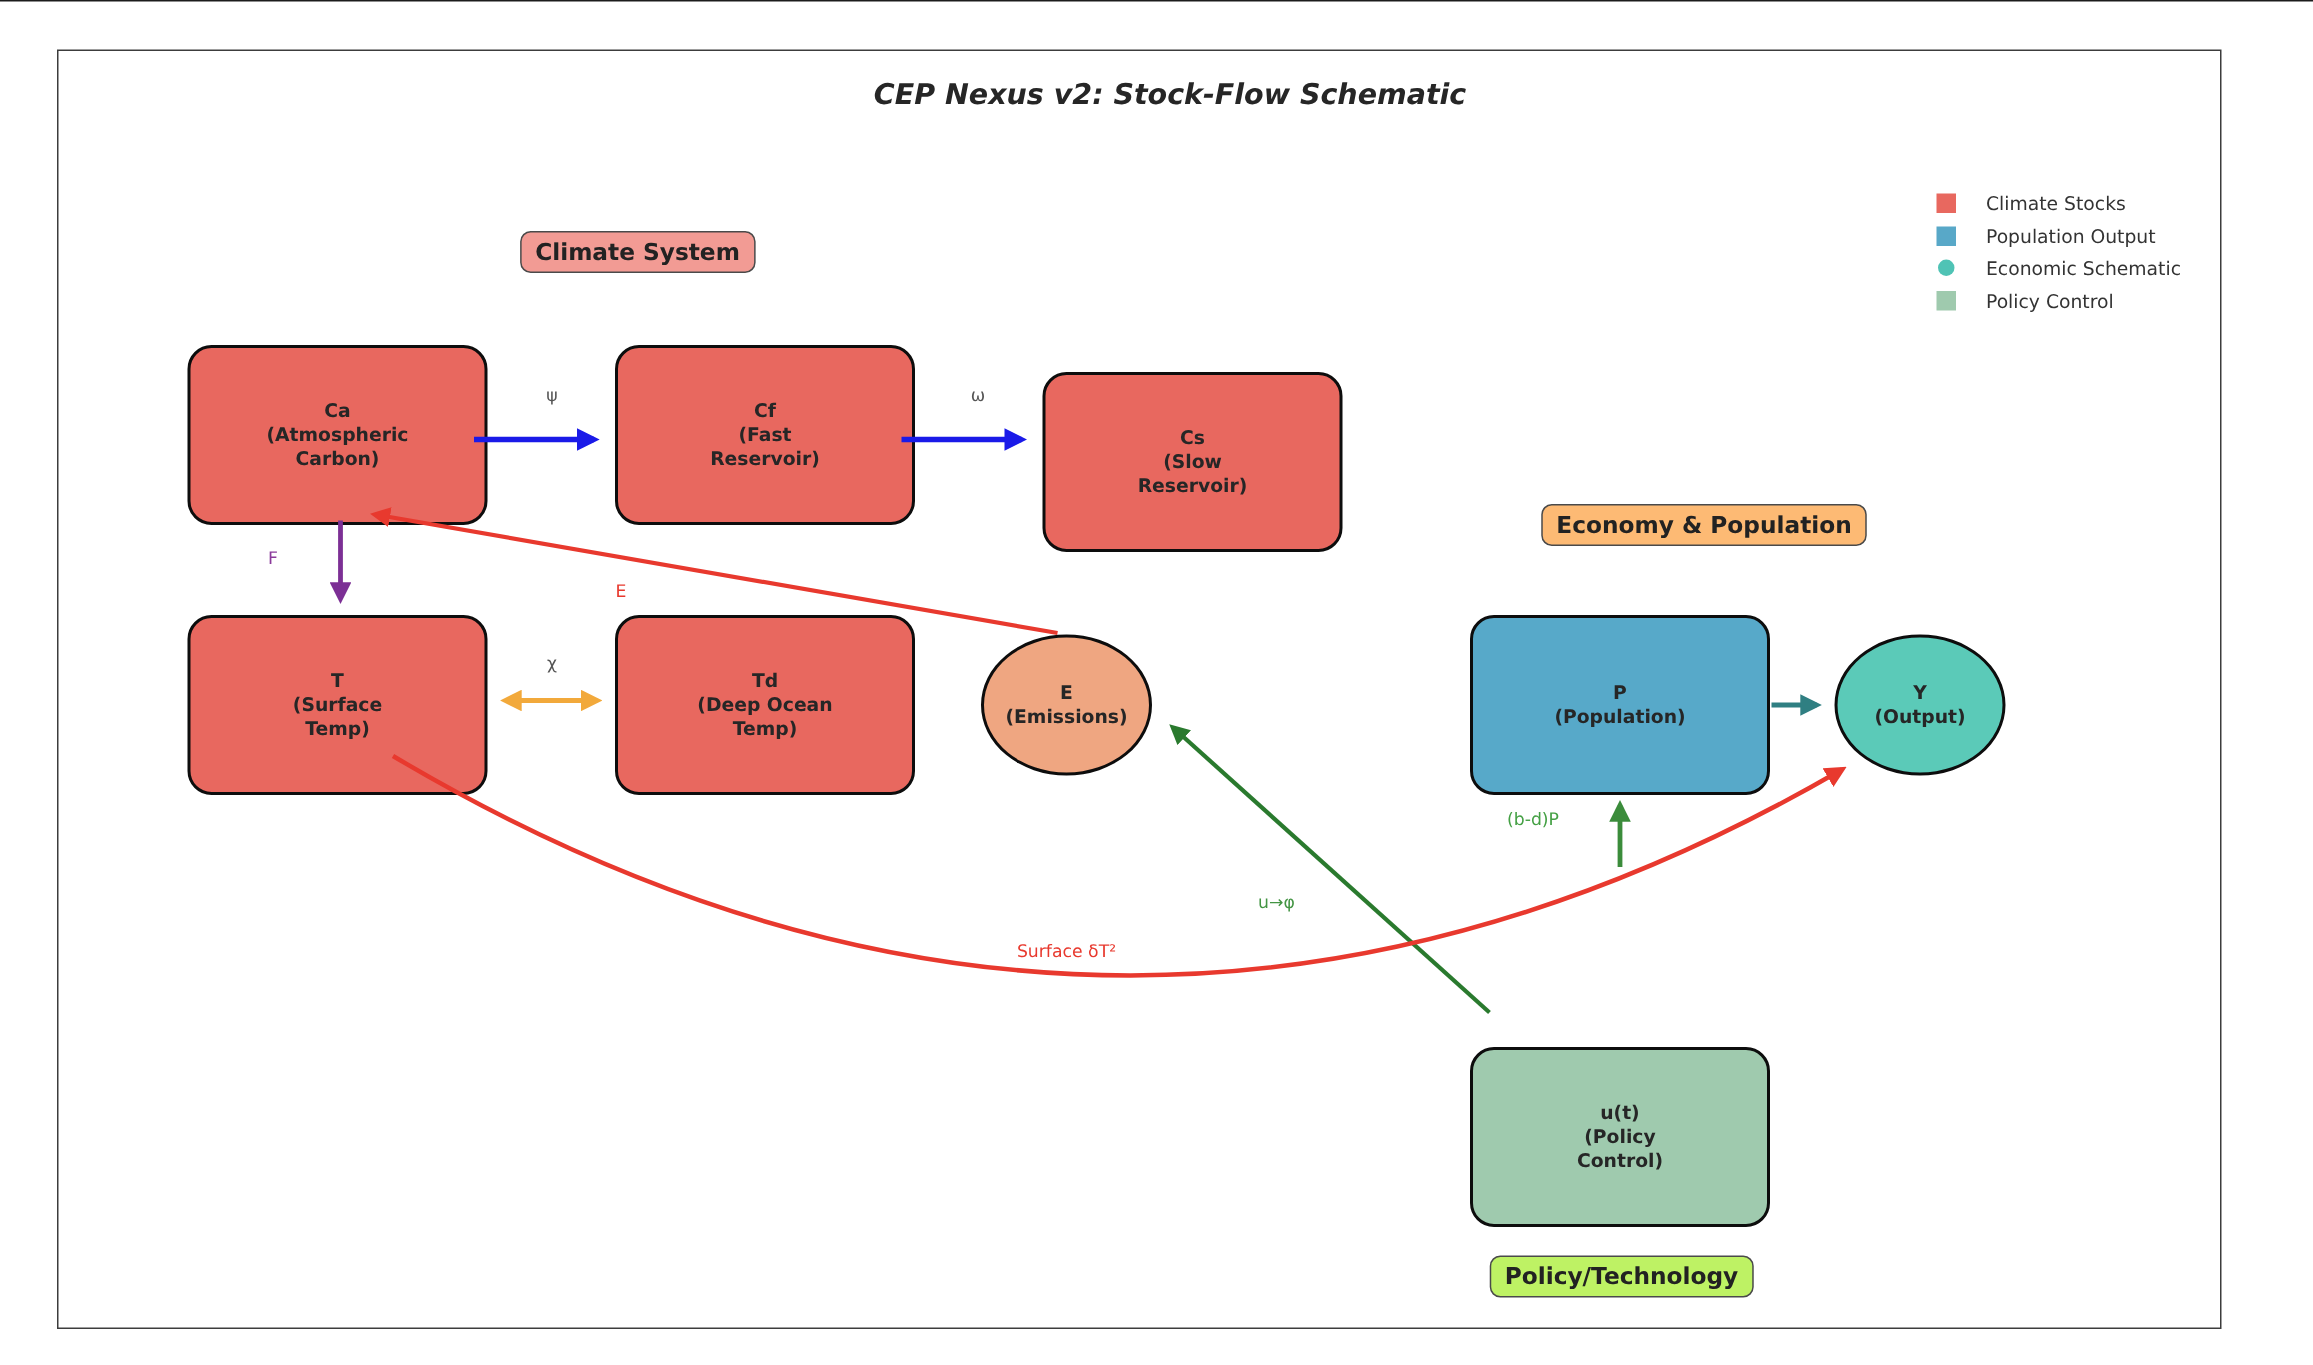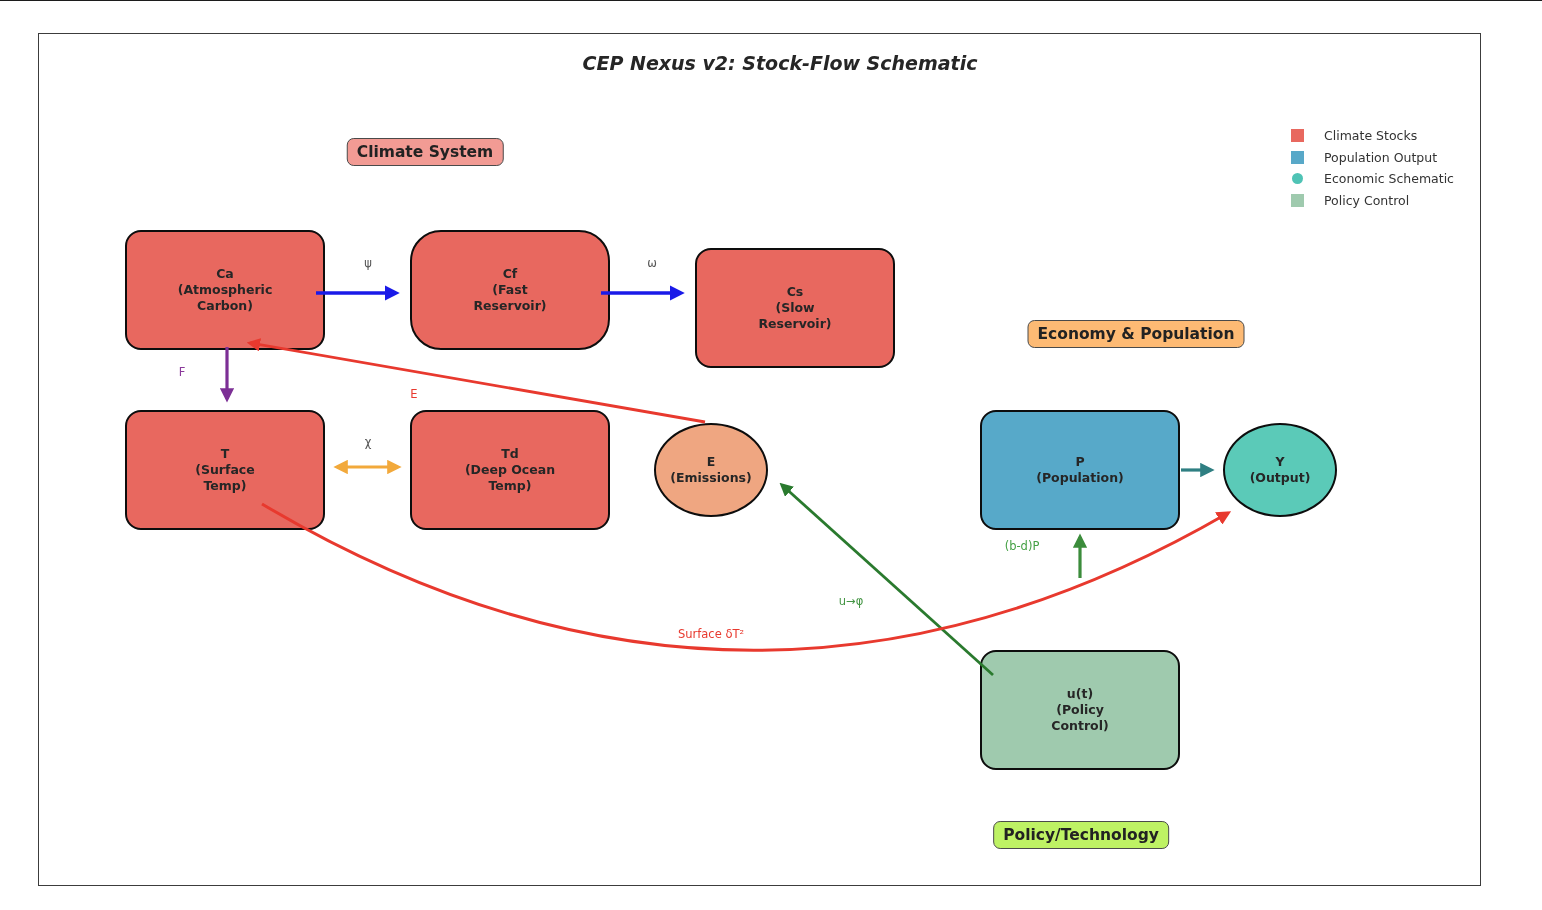--- a/index.html
+++ b/index.html
@@ -23,39 +23,39 @@
   .sw-red   { background:#e8685f; }
   .sw-blue  { background:#58a8c8; }
   .sw-teal  { background:#4fc3b5; }
   .sw-green { background:#9fcaae; }
   .legend-label { font-size:12.5px; color:#333333; white-space:nowrap; }
 
   
   .badge {
     position:absolute; transform:translate(-50%,-50%);
     font-weight:bold; font-size:15.5px; color:#222222;
-    border:1.8px solid #4a4a4a; border-radius:7px; padding:4px 9px; white-space:nowrap;
+    border:1.8px solid #4a4a4a; border-radius:7px; padding:4px 9px; white-space:nowrap;margin-top:16px;
   }
   .badge-climate { left:425px;  top:152px; background:#f29b94; }
   .badge-economy { left:1136px; top:334px; background:#fdba74; }
   .badge-policy  { left:1081px; top:835px; background:#bef264; }
 
   
   .node {
     position:absolute; display:flex; align-items:center; justify-content:center;
     text-align:center; font-weight:bold; font-size:12.5px; line-height:1.3;
     color:#262626; white-space:pre-line; border:2.6px solid #0d0d0d; box-sizing:border-box;
   }
   .rect { width:200px; height:120px; border-radius:16px; }
   .fill-climate { background:#e8685f; }
   .fill-pop     { background:#57a9c9; }
-  .fill-policy  { background:#9fcaae; }
+  .fill-policy  { background:#9fcaae;margin-top:48px; }
   .ellipse { border-radius:50%; width:114px; height:94px; }
   #node-ca { left:125px; top:230px; }
-  #node-cf { left:410px; top:230px;border-radius:31px; }
+  #node-cf { left:410px; top:230px; }
   #node-cs { left:695px; top:248px; }
   #node-t  { left:125px; top:410px; }
   #node-td { left:410px; top:410px; }
   #node-p  { left:980px; top:410px; }
   #node-u  { left:980px; top:650px; }
   #node-e  { left:654px; top:423px; background:#efa681; }
   #node-y  { left:1223px; top:423px; background:#5bcab8; }
 
   
   .arrows { position:absolute; left:0; top:0; width:1542px; height:910px; pointer-events:none; }

